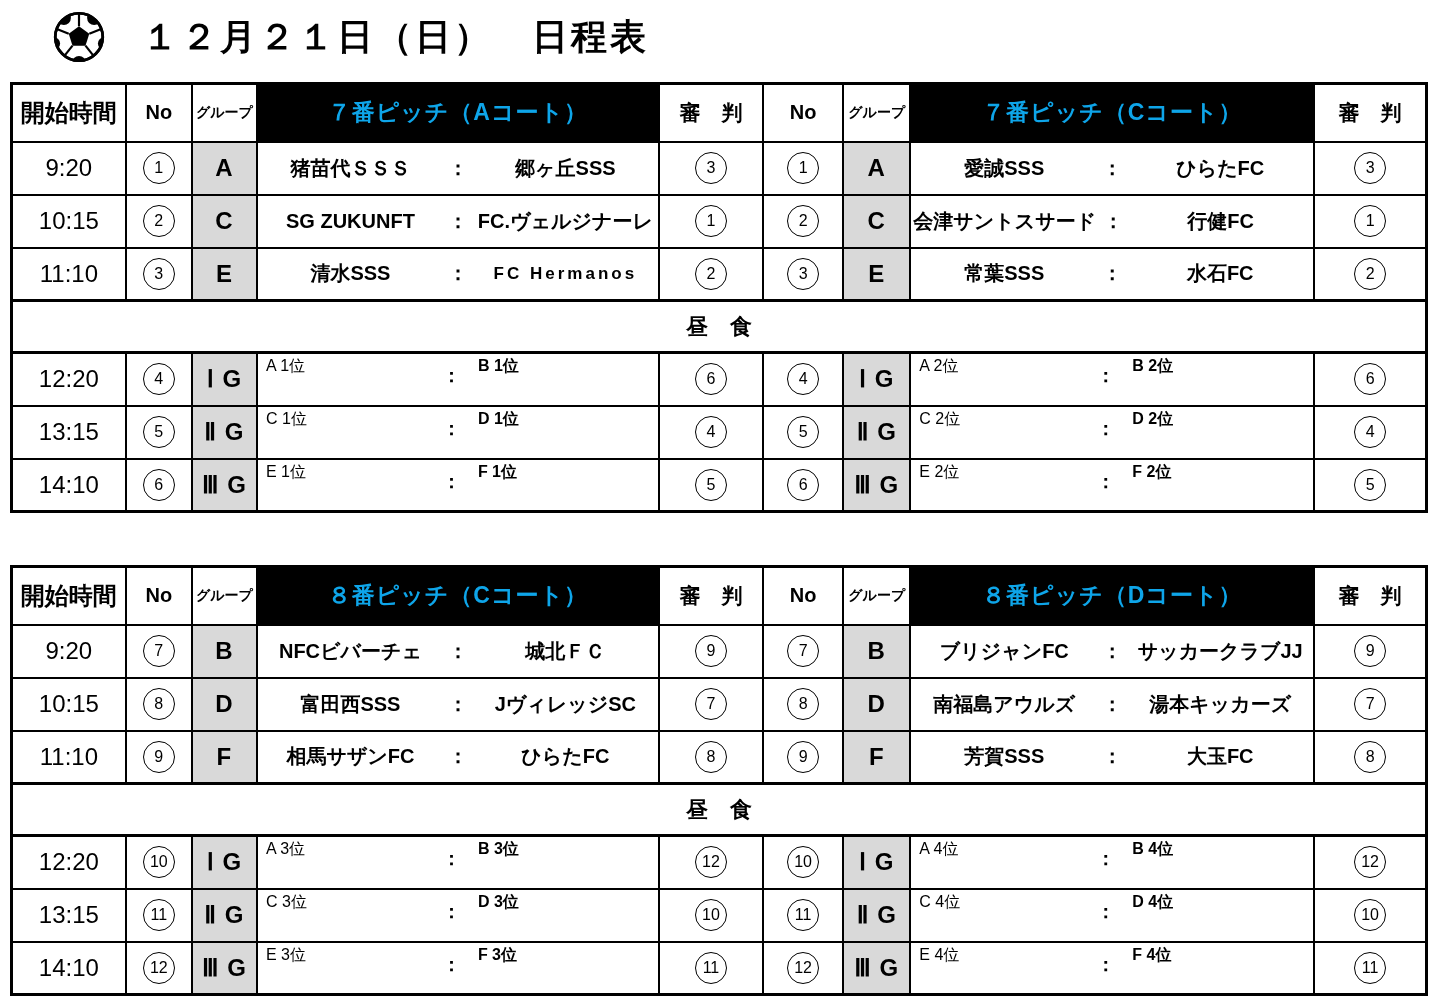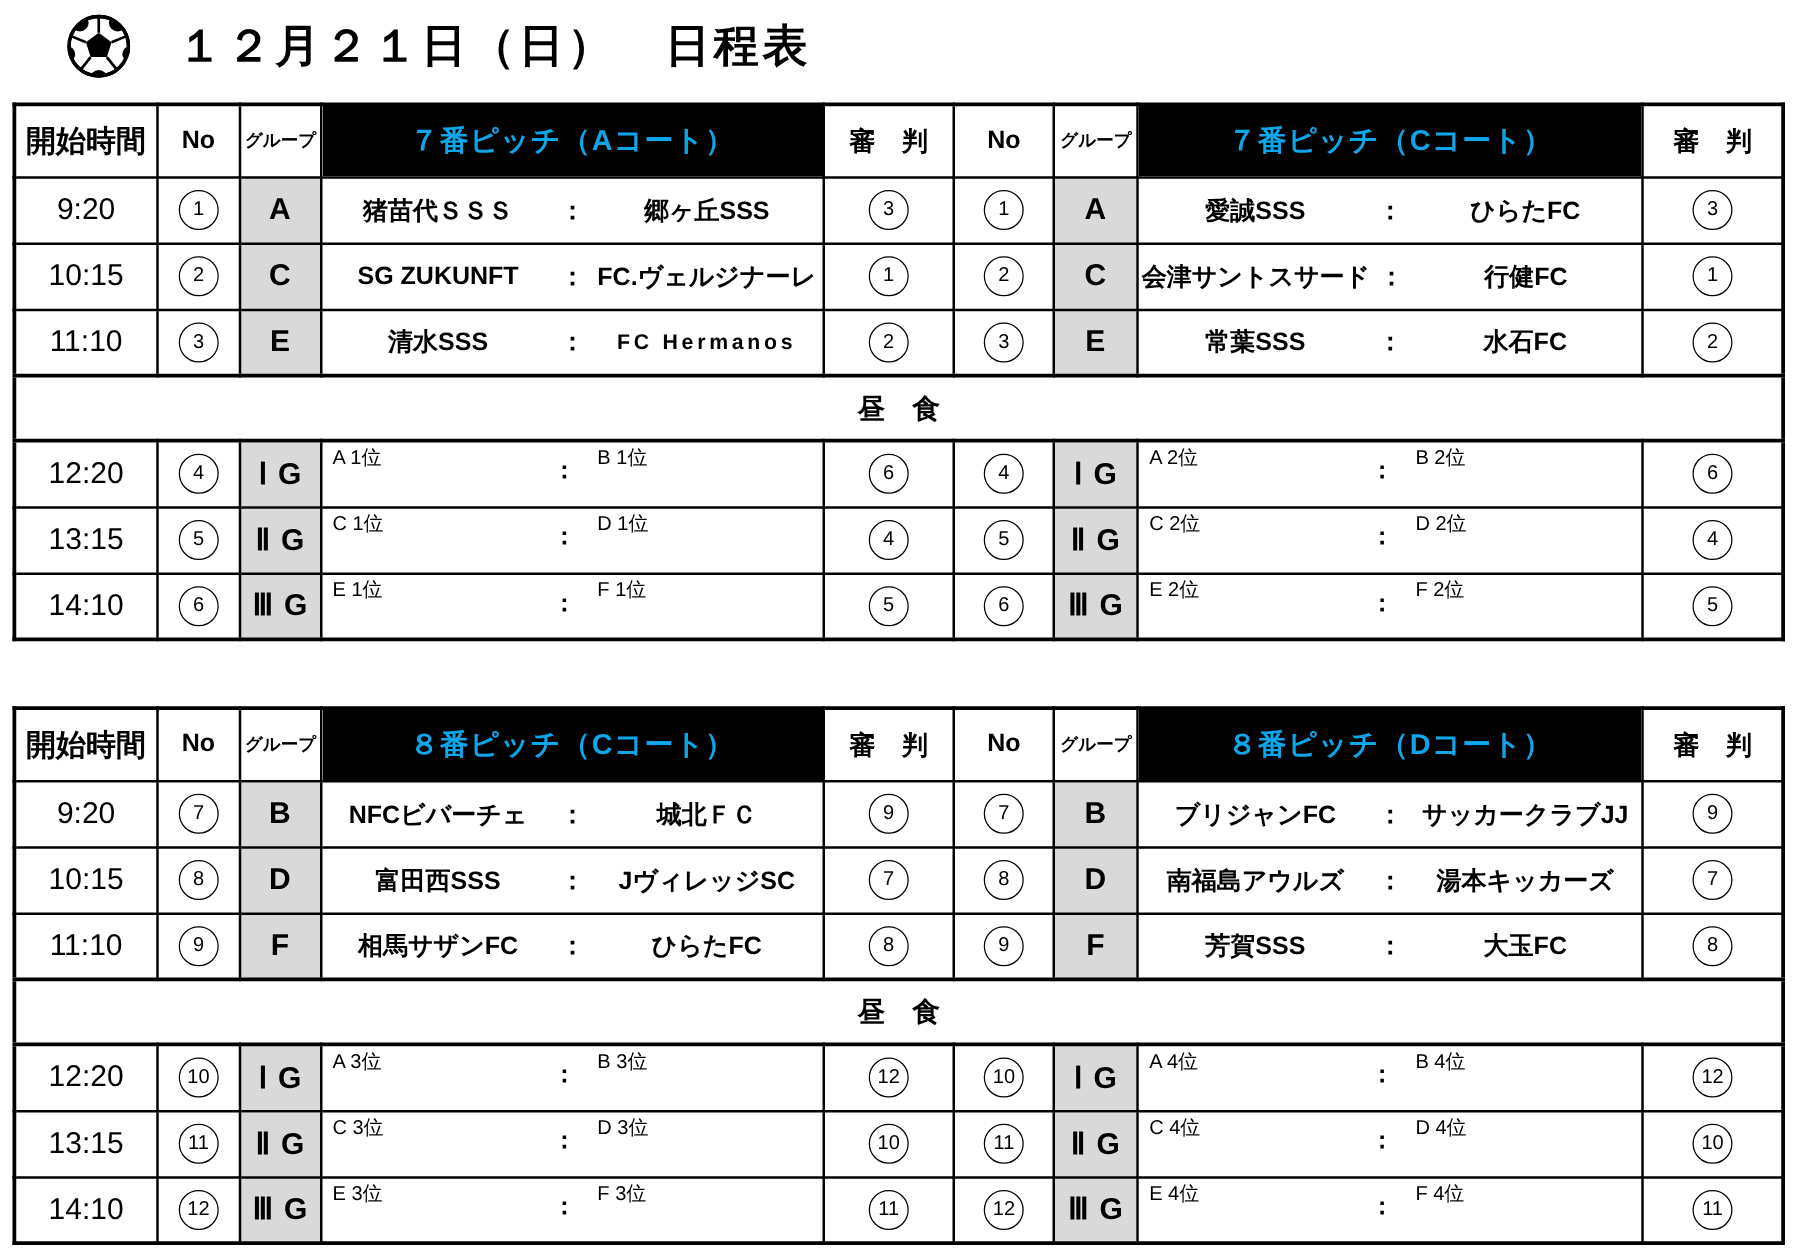--- a/index.html
+++ b/index.html
@@ -29,21 +29,21 @@
   tr.lunch td{border-top:3px solid #000;border-bottom:3px solid #000;text-align:center;font-size:22px;font-weight:bold;margin-top:28px;}
 
   .circ{display:inline-flex;align-items:center;justify-content:center;width:30px;height:30px;border:1.8px solid #000;border-radius:50%;font-size:16px;line-height:1;font-weight:normal;}
   .mflex{display:flex;align-items:center;width:100%;}
   .mh,.ma{flex:1;text-align:center;}
   .mc{width:34px;text-align:center;}
   .lsp{letter-spacing:3px;font-size:17px;}
   td.vs{position:relative;}
   .vs .l{position:absolute;left:8px;top:2px;font-size:16px;font-weight:normal;}
   .vs .c{position:absolute;left:46%;top:50%;transform:translateY(-60%);font-weight:bold;font-size:19px;}
-  .vs .r{position:absolute;left:55%;top:2px;font-size:16px;font-weight:normal;}
+  .vs .r{position:absolute;left:55%;top:2px;font-size:16px;font-weight:bold;}
   .t1{top:82px;}
   .t2{top:565px;}
 </style>
 </head>
 <body>
 
 <div class="page">
 
   <div class="titlebar">
     <span class="ball">

